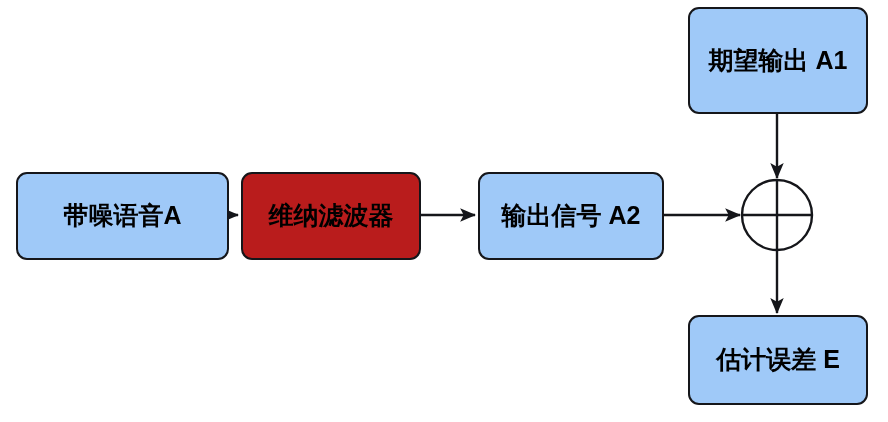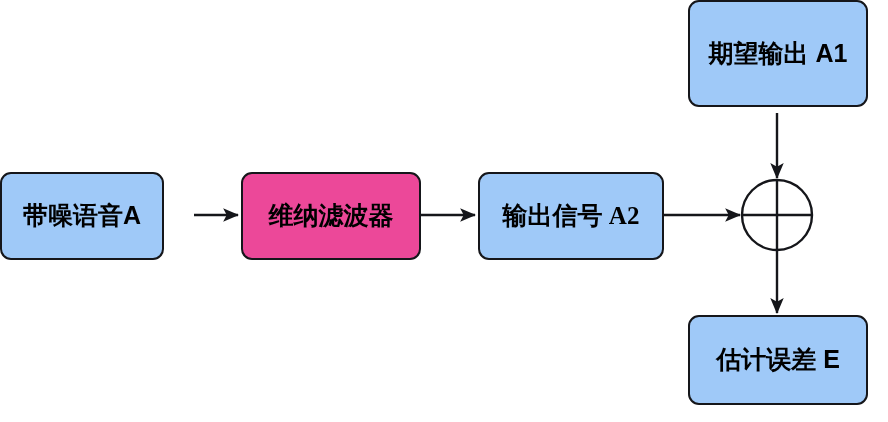--- a/index.html
+++ b/index.html
@@ -33,27 +33,27 @@
     font-size: 25px;
     font-weight: bold;
     color: #000000;
     letter-spacing: 0px;
     white-space: nowrap;
   }
   .node.blue {
     background: #9fc9f8;
   }
   .node.orange {
-    background: #ec4899;
+    background: #b91c1c;
   }
   
-  #node-noisy-speech   { left: 0;   top: 172px; width: 164px; height: 88px; }
+  #node-noisy-speech   { left: 16px;   top: 172px; width: 213px; height: 88px; }
   #node-wiener-filter  { left: 241px; top: 172px; width: 180px; height: 88px; }
-  #node-output-signal  { left: 478px; top: 172px; width: 186px; height: 88px; font-family: Liberation Serif, serif; }
-  #node-desired-output { left: 688px; top: 0;   width: 180px; height: 107px; }
+  #node-output-signal  { left: 478px; top: 172px; width: 186px; height: 88px; }
+  #node-desired-output { left: 688px; top: 7px;   width: 180px; height: 107px; }
   #node-estimated-error{ left: 688px; top: 315px; width: 180px; height: 90px; justify-content: center; }
 
   
   #connector-layer {
     position: absolute;
     left: 0;
     top: 0;
     width: 888px;
     height: 422px;
     pointer-events: none;

